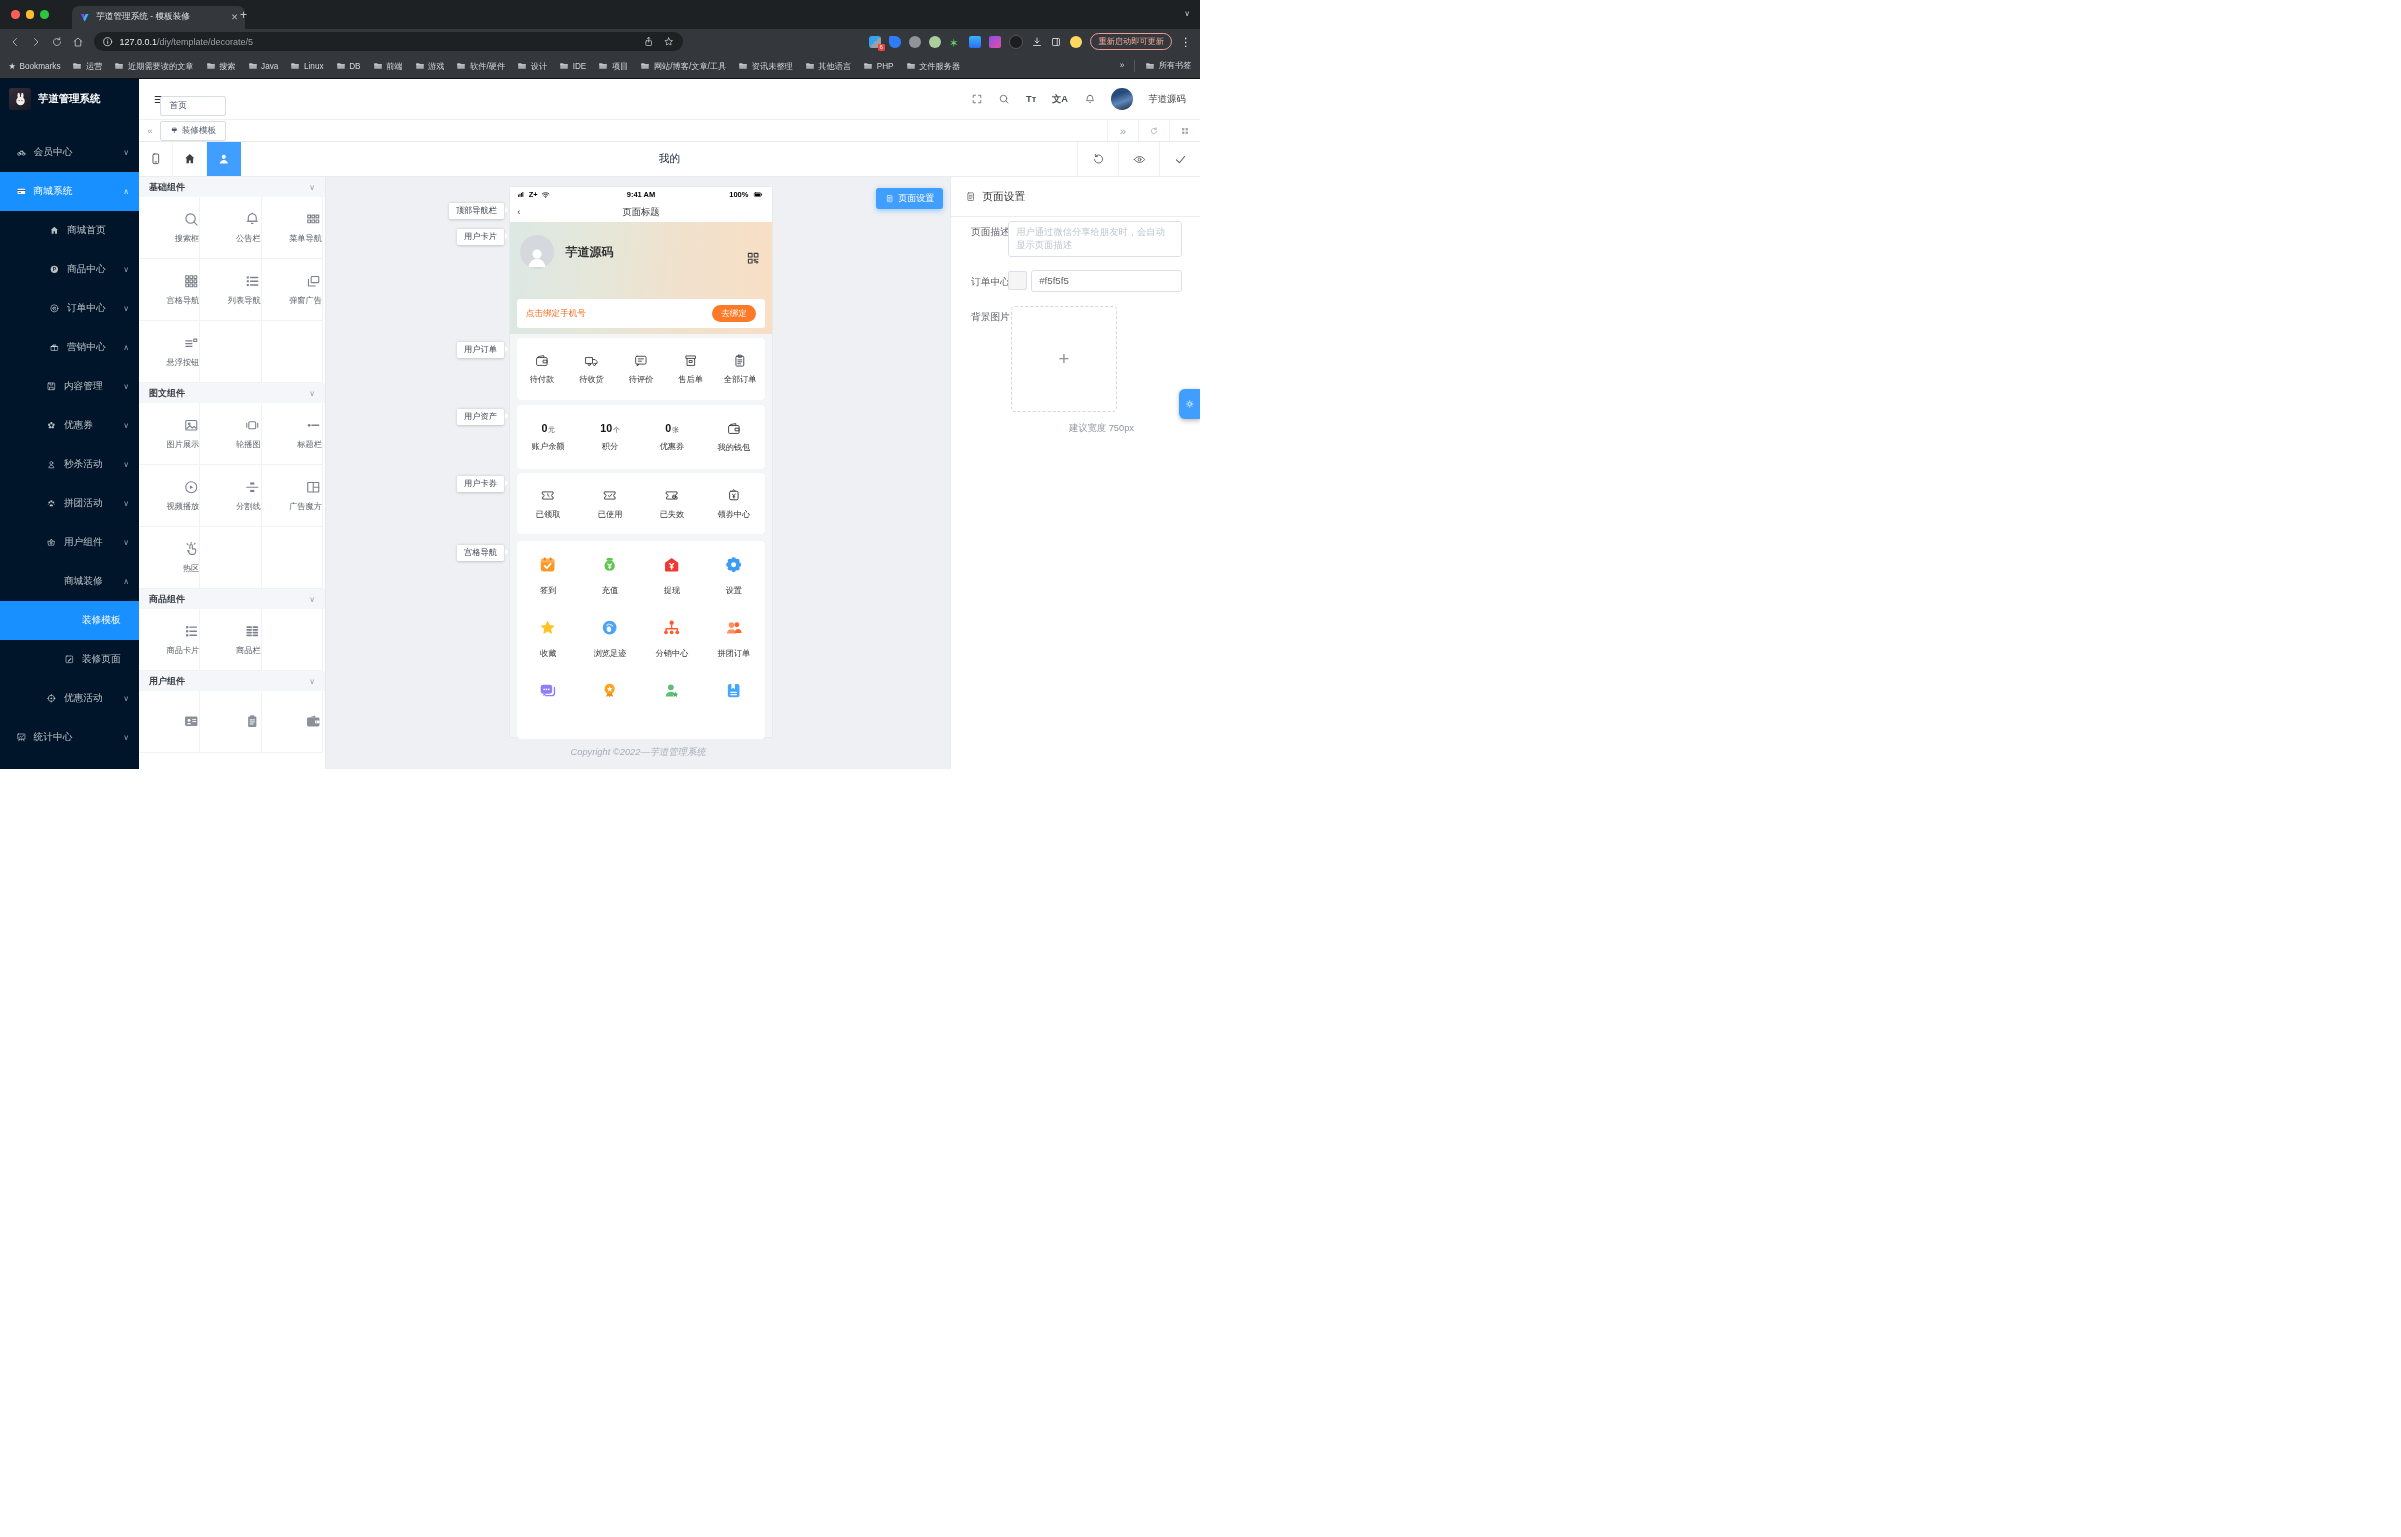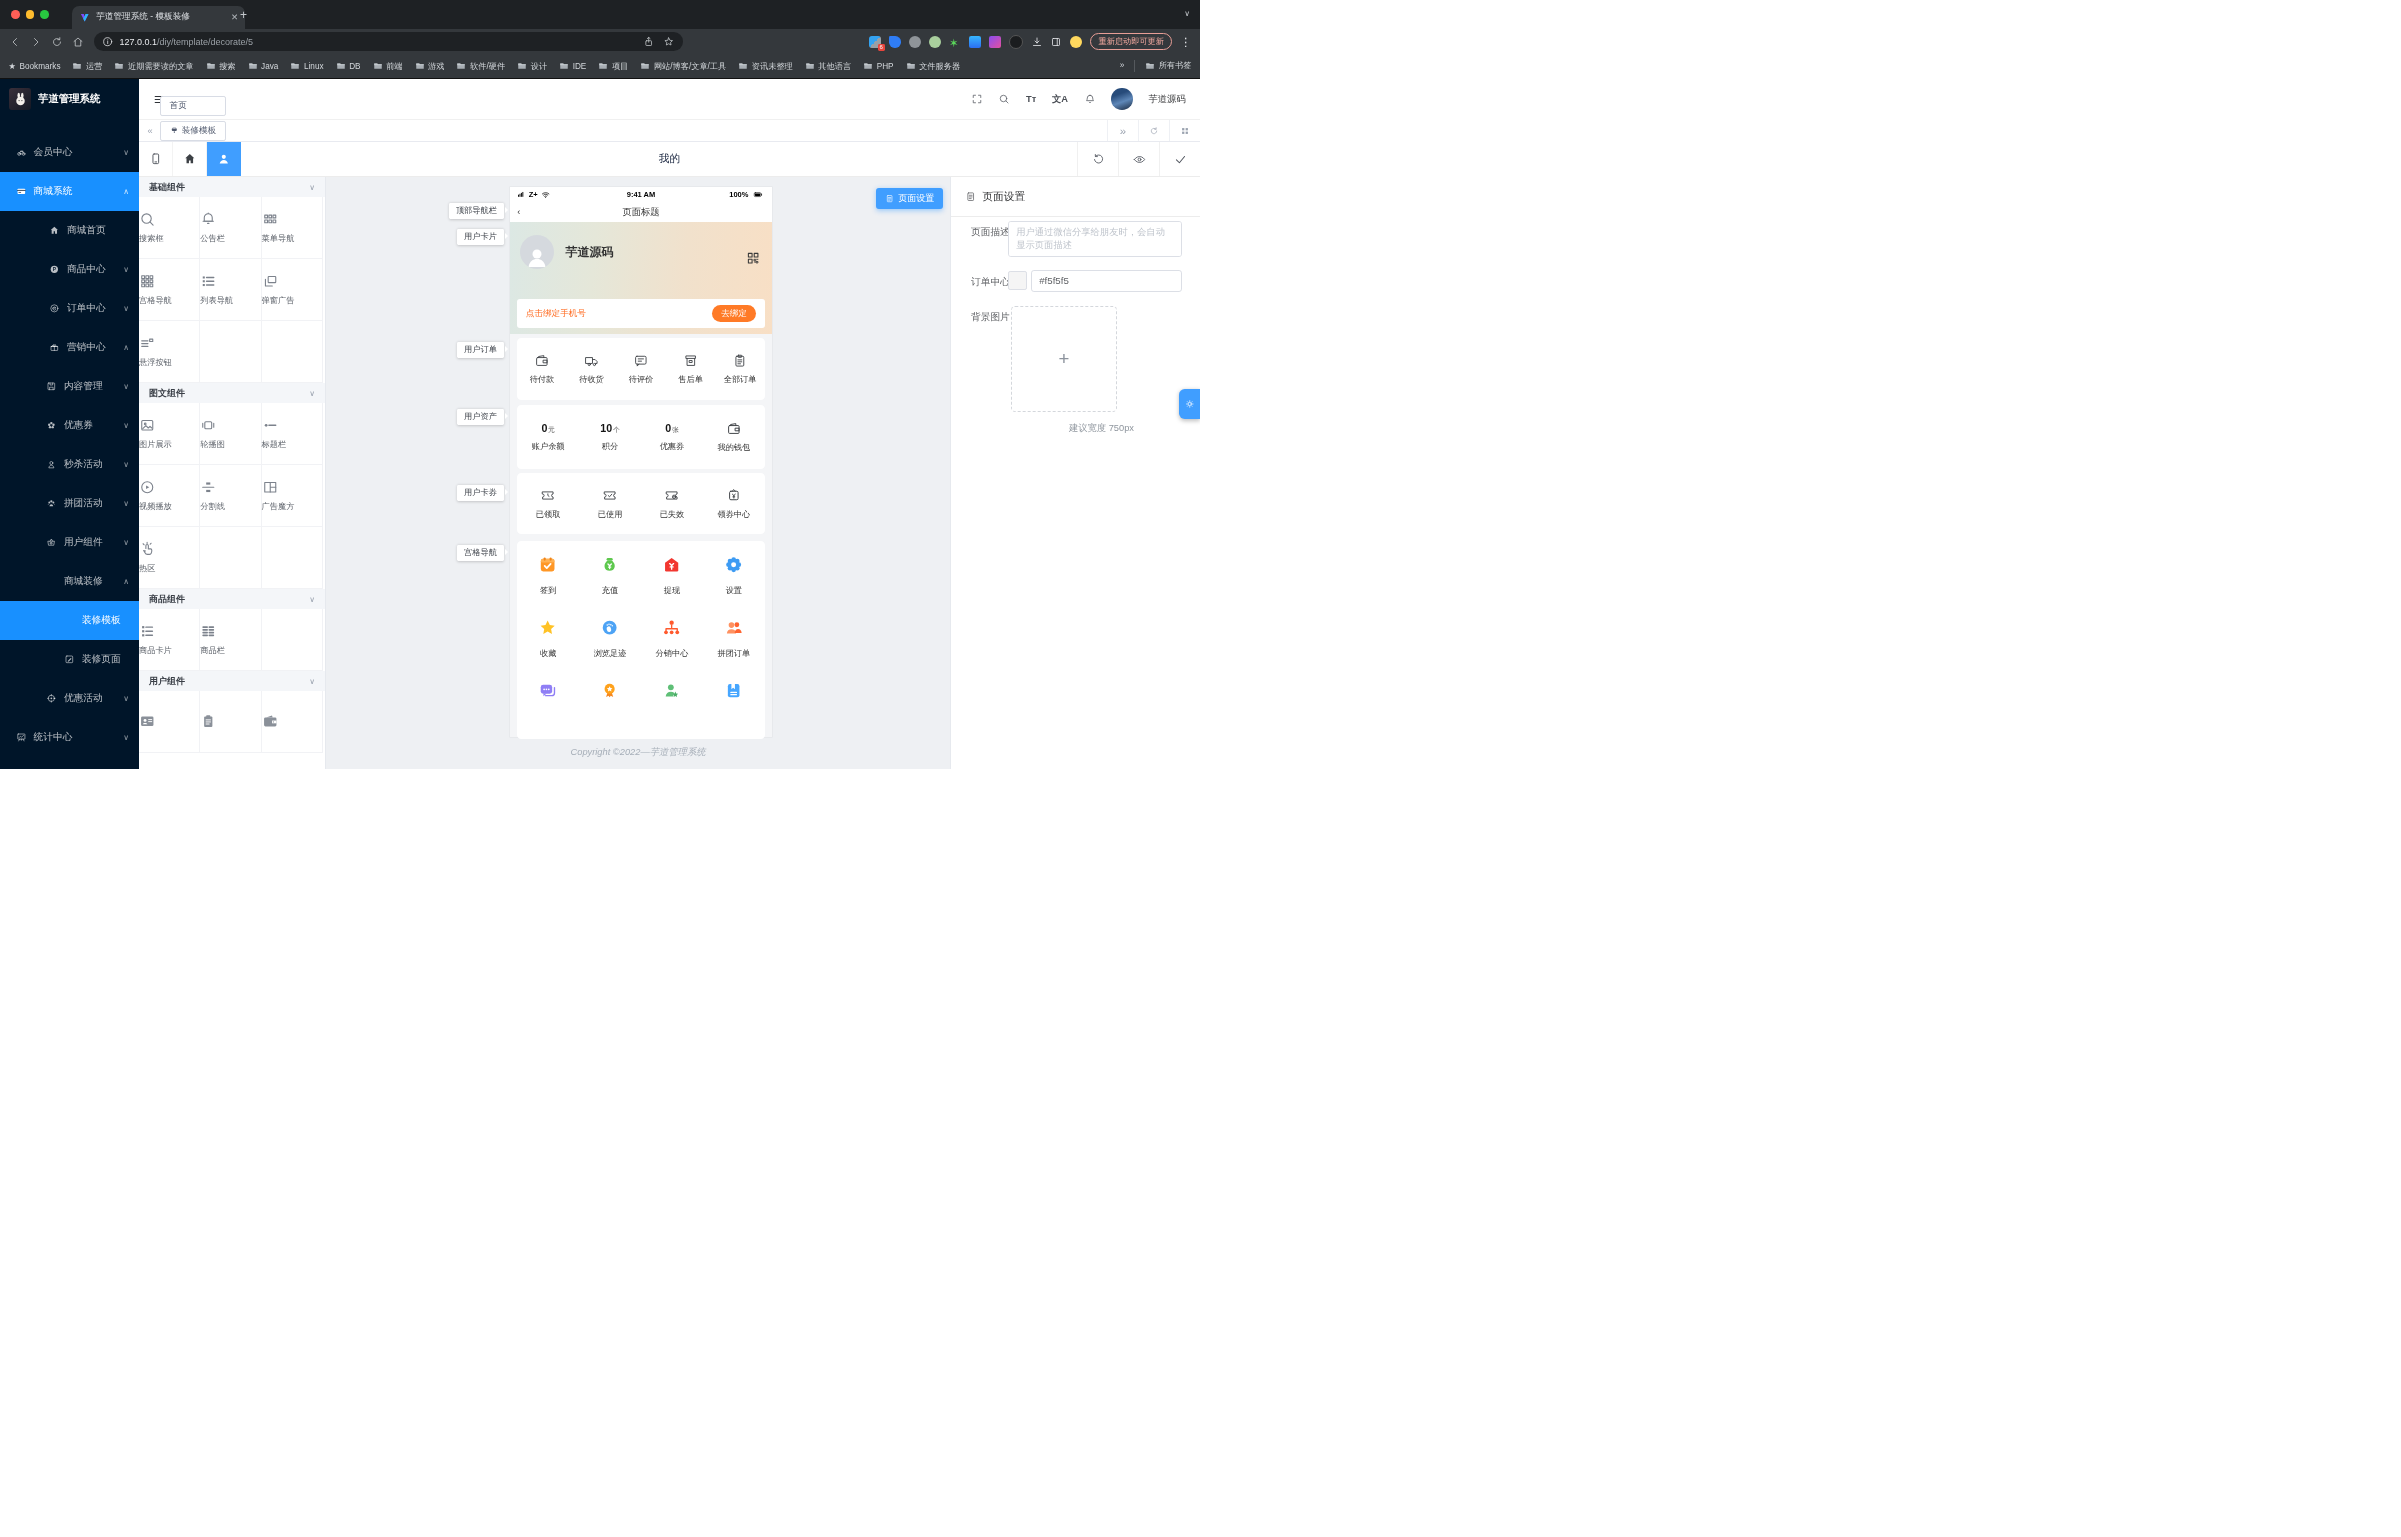--- a/index.html
+++ b/index.html
@@ -67,21 +67,21 @@
   .tright{margin-left:auto;display:flex;}
   .trcell{width:40px;border-left:0.7px solid #f0f0f0;display:flex;align-items:center;justify-content:center;color:#51565f;}
   .trcell svg{width:13px;height:13px;}
   
   .workspace{flex:1;display:flex;min-height:0;}
   .palette{width:186px;flex:none;background:#fff;border-right:0.7px solid #e6e9ee;overflow:hidden;}
   .psec-h{height:20px;background:#f4f6f9;display:flex;align-items:center;padding:0 10px;font-size:9px;font-weight:bold;color:#3a3f47;}
   .psec-h .chev{margin-left:auto;color:#9aa2af;font-size:7.9px;font-weight:normal;}
   .pgrid{display:flex;flex-wrap:wrap;}
   .pcell{width:calc(100%/3 - 0.7px);height:62px;border-right:0.7px solid #f1f2f5;border-bottom:0.7px solid #f1f2f5;
-         display:flex;flex-direction:column;align-items:flex-start;justify-content:center;gap:6.4px;color:#7c828c;background:#fff;box-sizing:border-box;}
+         display:flex;flex-direction:column;align-items:flex-end;justify-content:center;gap:6.4px;color:#7c828c;background:#fff;box-sizing:border-box;}
   .pcell svg{width:16.5px;height:16.5px;}
   .pcell .plab{font-size:8.2px;color:#5f646c;}
   .canvas{flex:1;background:#eef0f3;position:relative;min-width:0;overflow:hidden;}
   .phone{position:absolute;left:184px;top:10px;width:262px;height:550px;background:#f4f5f7;box-shadow:0 0 0 0.7px rgba(0,0,0,.04);}
   .statusbar{height:15px;background:#fff;display:flex;align-items:center;padding:0 7.2px;font-size:7.5px;font-weight:bold;color:#000;gap:2.9px;}
   .sb-time{position:absolute;left:0;right:0;text-align:center;}
   .statusbar .right{margin-left:auto;display:flex;align-items:center;gap:2.1px;}
   .snav{height:20px;background:#fff;display:flex;align-items:center;justify-content:center;position:relative;font-size:9.3px;color:#333;}
   .snav .back{position:absolute;left:7.2px;color:#333;}
   .ucard{height:112px;background:linear-gradient(95deg,#dce8e4 0%,#e5e7d9 32%,#f1e1cc 66%,#f8dfc5 100%);position:relative;padding:0 10px;}
@@ -1088,21 +1088,21 @@
                   <path d="M8.6 14.2h6.8M8.6 17h6.8" stroke="#fff" stroke-width="1.7"></path>
                 </svg>
               </div>
             </div>
         </div>
         <div id="canvas-tags">
             <div class="tag" style="top: 26px;">顶部导航栏</div>
             <div class="tag" style="top: 52px;">用户卡片</div>
             <div class="tag" style="top: 165px;">用户订单</div>
             <div class="tag" style="top: 232px;">用户资产</div>
-            <div class="tag" style="top: 308px;">用户卡券</div>
+            <div class="tag" style="top: 299px;">用户卡券</div>
             <div class="tag" style="top: 368px;">宫格导航</div>
           </div>
         <button class="pgsbtn">
           <span id="i-doc2">
               <svg class="ic" viewBox="0 0 24 24" width="9.3" height="9.3">
                 <rect x="6" y="4" width="12" height="16" rx="1.5"></rect>
                 <path d="M9 9h6M9 12.5h6M9 16h4"></path>
               </svg>
             </span>
             <span>页面设置</span>

